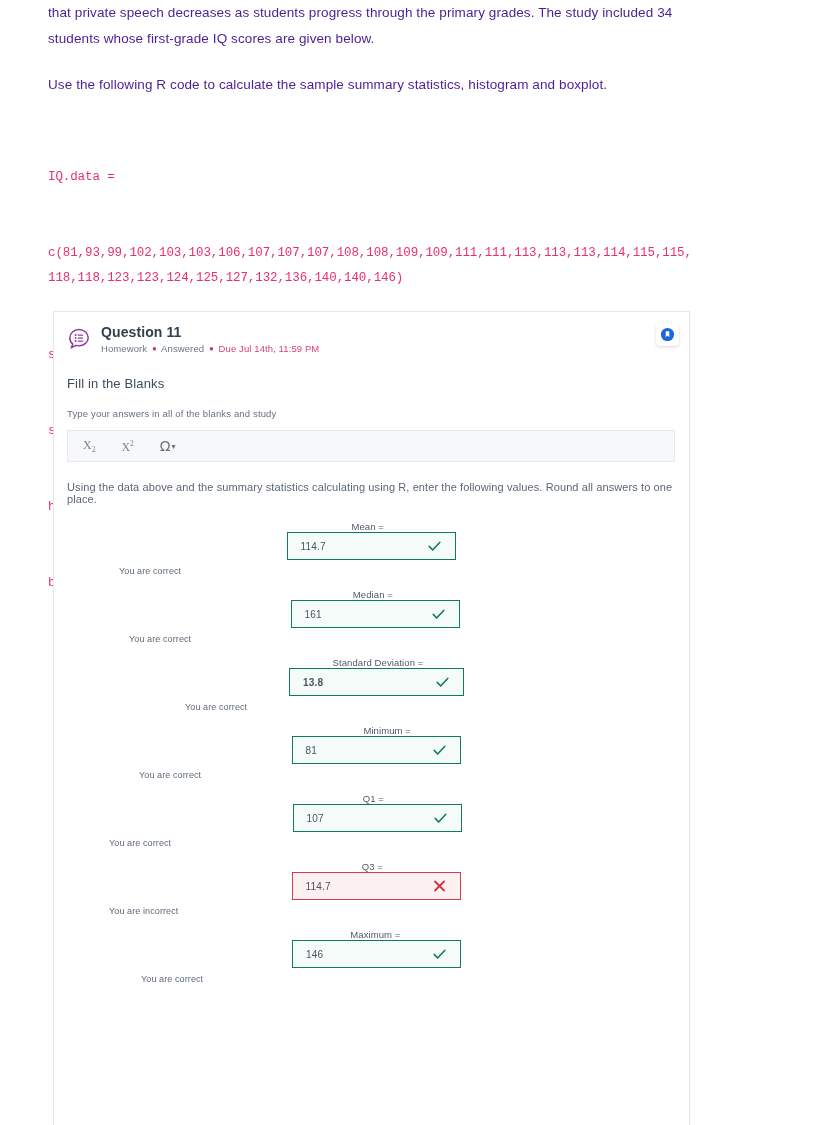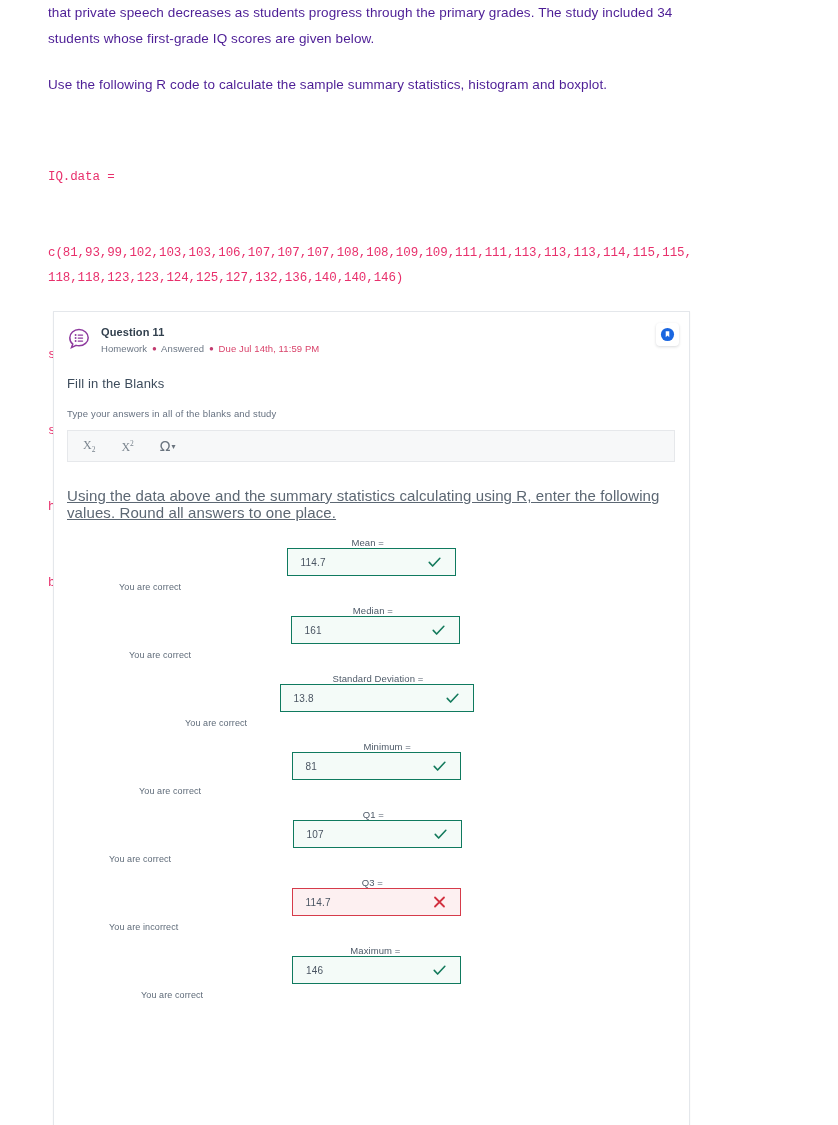--- a/index.html
+++ b/index.html
@@ -71,21 +71,21 @@
   }
   .q-icon {
     width: 24px;
     height: 24px;
     flex: 0 0 24px;
     margin-top: 2px;
     margin-right: 10px;
   }
   .q-head-text { flex: 1 1 auto; min-width: 0; }
   .q-title {
-    font-size: 11px;
+    font-size: 14px;
     font-weight: bold;
     color: #32404e;
     line-height: 15px;
     letter-spacing: 0.1px;
   }
   .q-meta {
     font-size: 9.5px;
     line-height: 15px;
     color: #6b7684;
     letter-spacing: 0.1px;
@@ -144,25 +144,24 @@
   }
   .tb-btn sub, .tb-btn sup { font-size: 7.5px; }
   .tb-omega {
     font-size: 14px;
     color: #69737e;
     font-family: "DejaVu Sans", sans-serif;
   }
   .tb-omega .caret { font-size: 8px; vertical-align: 2px; margin-left: 1px; }
 
   .q-subinstr {
-    font-size: 15px;
+    font-size: 11px;
     color: #5c6773;
-    margin-top: 25px;
-    letter-spacing: 0.1px;
-    text-decoration: underline;
+    margin-top: 19px;
+    letter-spacing: 0.1px;
   }
 
   
   .answers { margin-top: 16px; }
   .ans-row {
     display: flex;
     align-items: center;
     height: 39px;
     flex-direction: column;
   }
@@ -299,21 +298,21 @@
               <span class="ans-mark"><svg width="15" height="15" viewBox="0 0 16 16">
                   <path d="M2.4 8.4l3.6 3.9L13.7 4" fill="none" stroke="#137a5c" stroke-width="1.7" stroke-linecap="round" stroke-linejoin="round"></path>
                 </svg></span>
             </div>
           </div>
           <div class="ans-feedback" style="margin-left: 62px;">You are correct</div>
         </div>
         <div class="ans-group">
           <div class="ans-row" style="padding-left: 11px;">
             <div class="ans-label" style="width: 110px;">Standard Deviation =</div>
-            <div class="ans-field" style="width: 194px;">
+            <div class="ans-field" style="width: 175px; font-weight: bold;">
               <span class="ans-value">13.8</span>
               <span class="ans-mark"><svg width="15" height="15" viewBox="0 0 16 16">
                   <path d="M2.4 8.4l3.6 3.9L13.7 4" fill="none" stroke="#137a5c" stroke-width="1.7" stroke-linecap="round" stroke-linejoin="round"></path>
                 </svg></span>
             </div>
           </div>
           <div class="ans-feedback" style="margin-left: 118px;">You are correct</div>
         </div>
         <div class="ans-group">
           <div class="ans-row" style="padding-left: 10px;">

